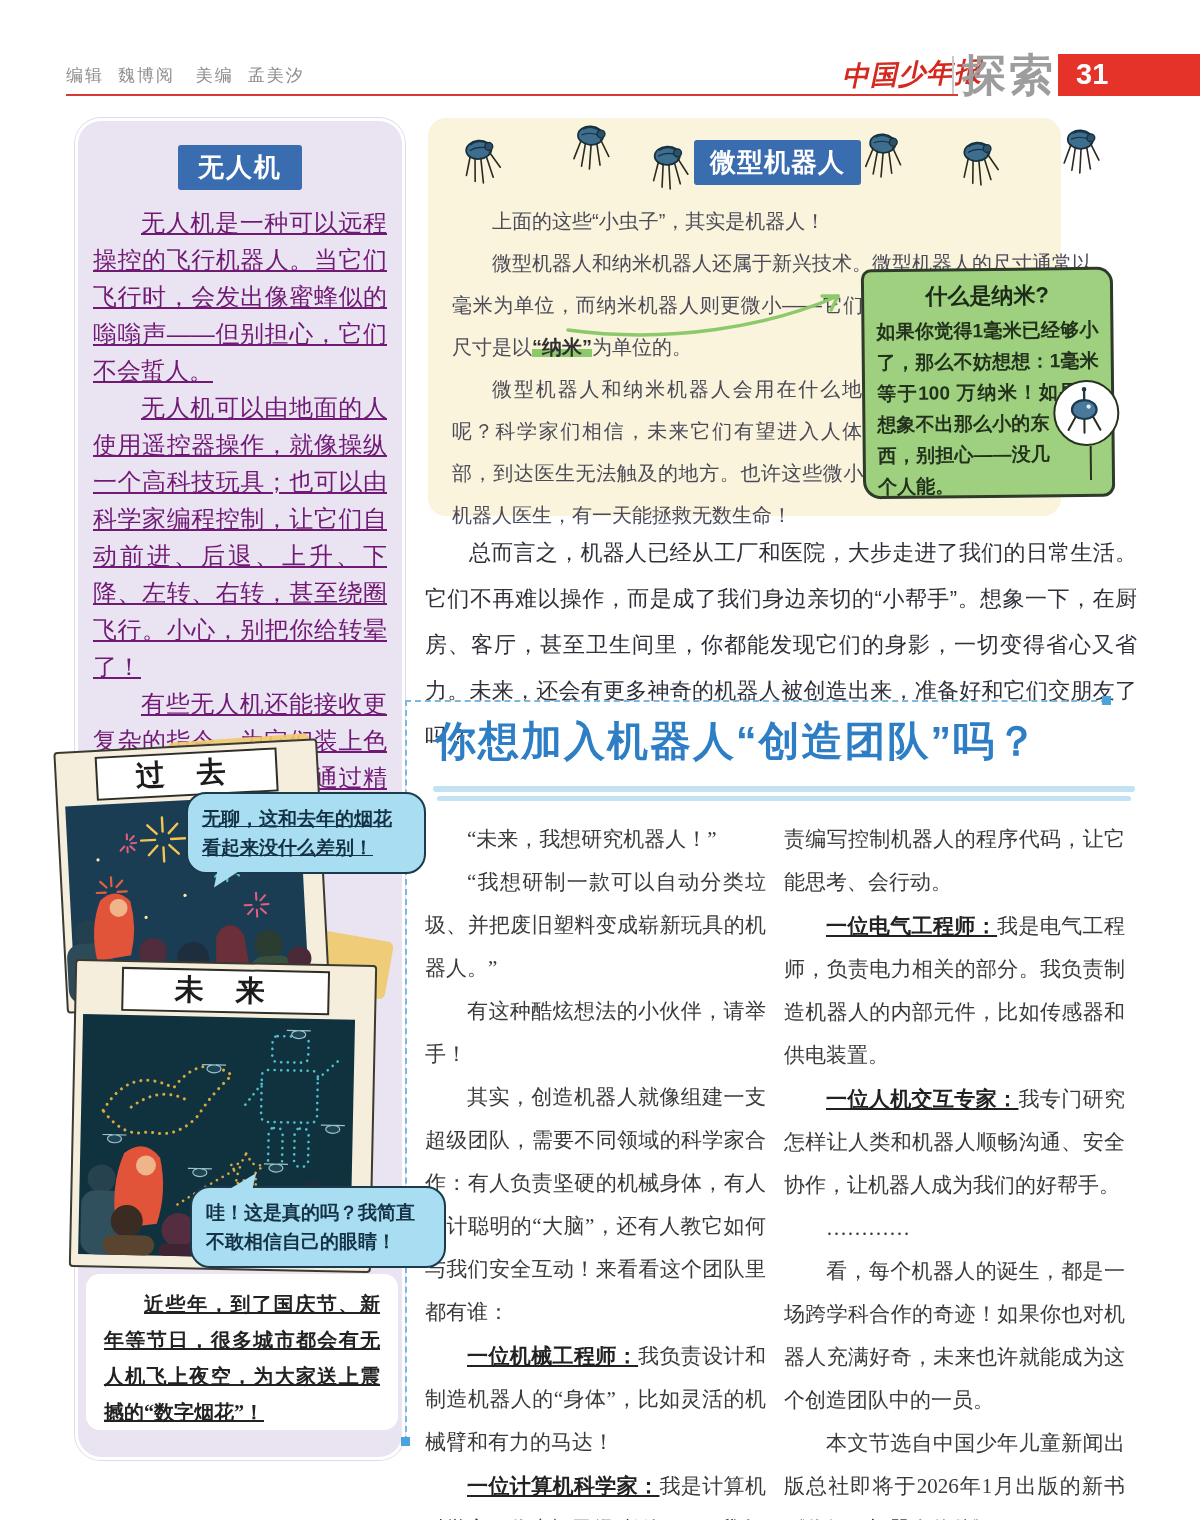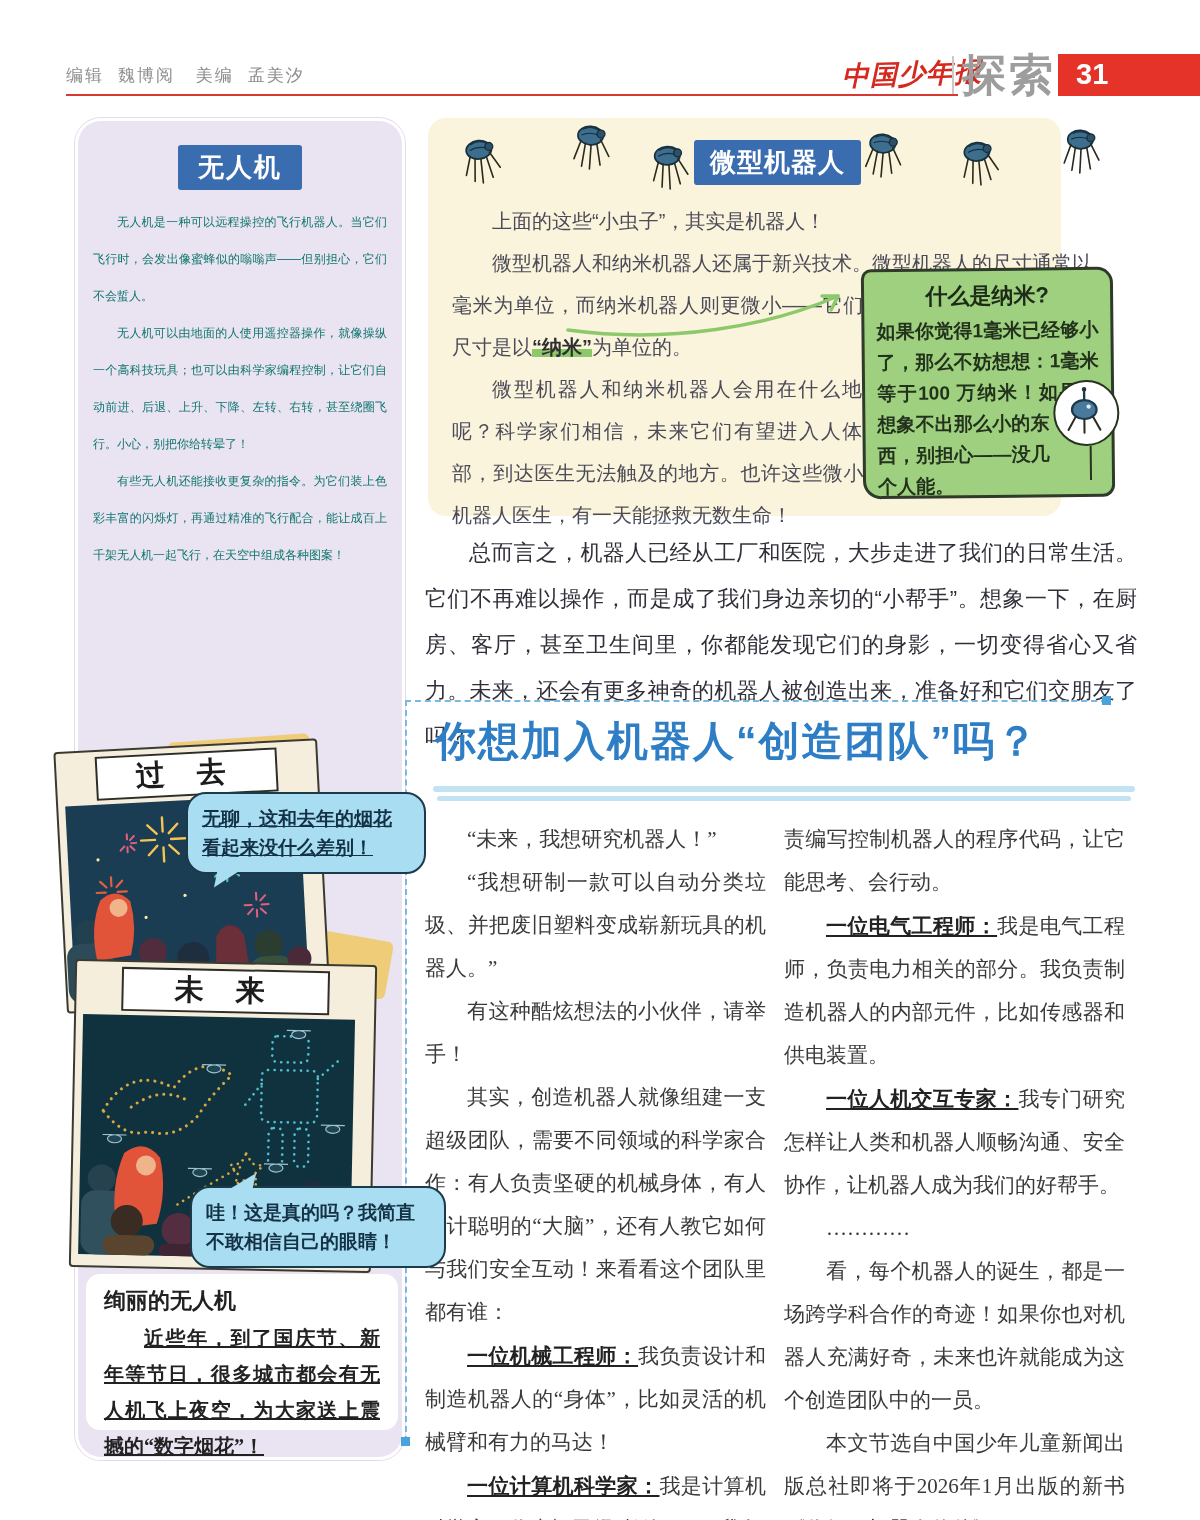--- a/index.html
+++ b/index.html
@@ -15,22 +15,22 @@
   #hdr-divider{position:absolute;left:952px;top:56px;width:2px;height:38px;background:#c9c9c9;}
   #hdr-section{position:absolute;left:962px;top:46px;font-size:44px;font-weight:bold;color:#9d9d9d;letter-spacing:3px;}
   #hdr-pagebox{position:absolute;left:1058px;top:54px;width:142px;height:42px;background:#e5332a;}
   #hdr-pagenum{position:absolute;left:18px;top:4px;color:#fff;font-size:29px;font-weight:bold;}
 
   
   #drone-panel{position:absolute;left:75px;top:118px;width:330px;height:1342px;background:#eae3f2;
                border-radius:26px;border:3px solid #fff;box-shadow:0 0 0 1px #e2dcea;box-sizing:border-box;}
   #drone-title{display:block;margin:24px auto 14px auto;width:fit-content;background:#3a6cb0;color:#fff;
                font-size:26px;font-weight:bold;padding:5px 20px;border-radius:3px;letter-spacing:2px;}
-  .dp-p{margin:0;padding:0 15px;font-size:12px;line-height:37px;color:#0f766e;text-indent:2em;
-        text-align:justify;letter-spacing:0px;}
+  .dp-p{margin:0;padding:0 15px;font-size:24px;line-height:37px;color:#701a75;text-indent:2em;
+        text-align:justify;letter-spacing:0px;text-decoration:underline;}
 
   
   .tape{position:absolute;background:#f0c96a;opacity:.9;border-radius:6px;}
   .polaroid{position:absolute;background:#f6eedd;border:2px solid #3b3a31;border-radius:4px;padding:7px;box-sizing:border-box;}
   .polaroid .label{position:relative;z-index:3;margin:-2px auto 4px auto;width:72%;background:#fff;
         border:2px solid #2e2d26;text-align:center;font-size:29px;font-weight:bold;letter-spacing:12px;color:#1c1c1c;}
   .polaroid svg{display:block;}
   #photo-past{left:60px;top:745px;width:264px;height:262px;transform:rotate(-3deg);}
   #photo-future{left:72px;top:962px;width:302px;height:308px;transform:rotate(1.2deg);}
 
@@ -257,21 +257,20 @@
           <rect x="216" y="188" width="40" height="52" rx="12" fill="#27364a"></rect>
         <circle cx="258" cy="204" r="13" fill="#5d3430"></circle>
           <rect x="242" y="216" width="34" height="24" rx="10" fill="#6a8f4f"></rect>
       </g>
     </svg>
   </div>
 
   <div id="bubble-future" class="bubble">哇！这是真的吗？我简直不敢相信自己的眼睛！</div>
 
   <div id="drone-infobox">
-    <div id="infobox-heading">绚丽的无人机</div>
     <p id="infobox-text">近些年，到了国庆节、新年等节日，很多城市都会有无人机飞上夜空，为大家送上震撼的“数字烟花”！</p>
   </div>
 
   <div id="micro-panel">
 
     <svg class="bug" style="left:30px;top:14px;transform:rotate(-6deg);" viewBox="0 0 40 44">
       <ellipse cx="19" cy="13" rx="11" ry="8" fill="#3d6e8e" stroke="#16303f" stroke-width="1.5"></ellipse>
       <path d="M12,8 q7,-4 14,0 M11,13 q8,-4 17,0" stroke="#16303f" stroke-width="1" fill="none"></path>
       <circle cx="28" cy="11" r="3.4" fill="#2c5168" stroke="#16303f" stroke-width="1.2"></circle>
       <g stroke="#2b2a1e" stroke-width="1.4" fill="none" stroke-linecap="round">

